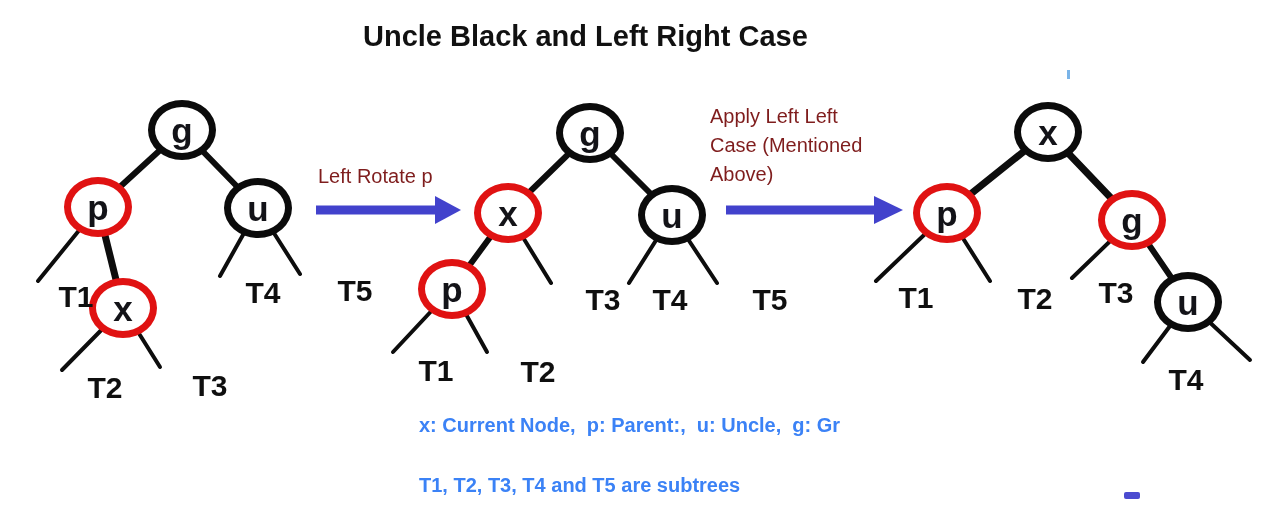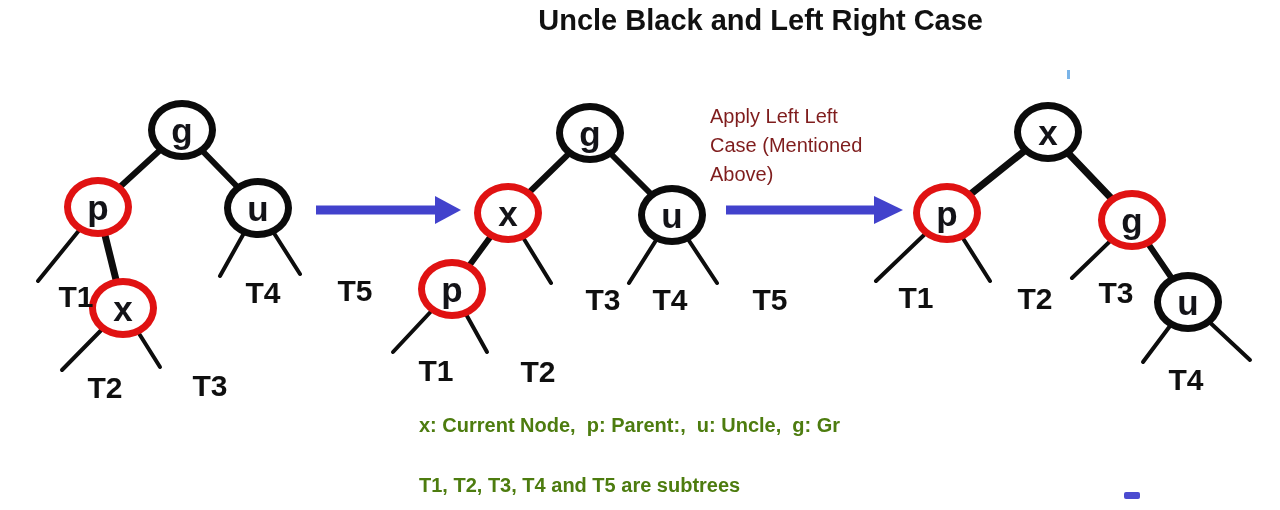--- a/index.html
+++ b/index.html
@@ -1,41 +1,41 @@
 <!DOCTYPE html>
 <html><head>
 <meta charset="utf-8">
 <style>
   html,body{margin:0;padding:0;background:#fff;}
   .canvas{
     position:relative;width:1280px;height:510px;background:#ffffff;overflow:hidden;
     font-family:"Liberation Sans",sans-serif;
   }
   .title{
-    position:absolute;left:363px;top:4px;width:620px;text-align:right;
+    position:absolute;left:363px;top:20px;width:620px;text-align:left;
     font-size:29px;font-weight:bold;color:#111;letter-spacing:0px;
   }
   svg.layer{position:absolute;left:0;top:0;z-index:1;}
   .node{
     position:absolute;width:54px;height:46px;border-radius:50%;
     background:#fff;display:flex;align-items:center;justify-content:center;
     font-weight:bold;font-size:35px;line-height:1;color:#131318;z-index:2;
   }
   .node.black{border:7px solid #0b0b0b;}
   .node.red{border:7px solid #e01212;}
   .leaf{
     position:absolute;transform:translate(-50%,-50%);
     font-weight:bold;font-size:30px;color:#0f0f0f;z-index:2;white-space:nowrap;margin-left:48px;
   }
   .arrow-label{
     position:absolute;font-weight:normal;font-size:20px;color:#7f1d1d;z-index:2;
     white-space:pre-line;line-height:29px;
   }
   .legend-line{
-    position:absolute;font-weight:bold;font-size:20px;color:#4d7c0f;z-index:2;
+    position:absolute;font-weight:bold;font-size:20px;color:#3b82f6;z-index:2;
     white-space:pre;
   }
   .tick-mark{position:absolute;left:1067px;top:70px;width:3px;height:9px;background:#7ab4e8;z-index:2;}
   .dash-mark{position:absolute;left:1124px;top:492px;width:16px;height:7px;background:#4b4bd0;border-radius:2px;z-index:2;}
 </style>
 </head>
 <body>
 
 <div class="canvas">
 
@@ -89,20 +89,21 @@
   <div class="node black" style="left:148px;top:100px;">g</div>
   <div class="node red" style="left:64px;top:177px;">p</div>
   <div class="node black" style="left:224px;top:178px;">u</div>
   <div class="node red" style="left:89px;top:278px;">x</div>
   <div class="leaf" style="left:28px;top:297px;">T1</div>
   <div class="leaf" style="left:215px;top:293px;">T4</div>
   <div class="leaf" style="left:307px;top:291px;">T5</div>
   <div class="leaf" style="left:57px;top:388px;">T2</div>
   <div class="leaf" style="left:162px;top:386px;">T3</div>
 
+  <div class="arrow-label" style="left:318px;top:162px;">Left Rotate p</div>
 
   <div class="node black" style="left:556px;top:103px;">g</div>
   <div class="node red" style="left:474px;top:183px;">x</div>
   <div class="node black" style="left:638px;top:185px;">u</div>
   <div class="node red" style="left:418px;top:259px;">p</div>
   <div class="leaf" style="left:388px;top:371px;">T1</div>
   <div class="leaf" style="left:490px;top:372px;">T2</div>
   <div class="leaf" style="left:555px;top:300px;">T3</div>
   <div class="leaf" style="left:622px;top:300px;">T4</div>
   <div class="leaf" style="left:722px;top:300px;">T5</div>

